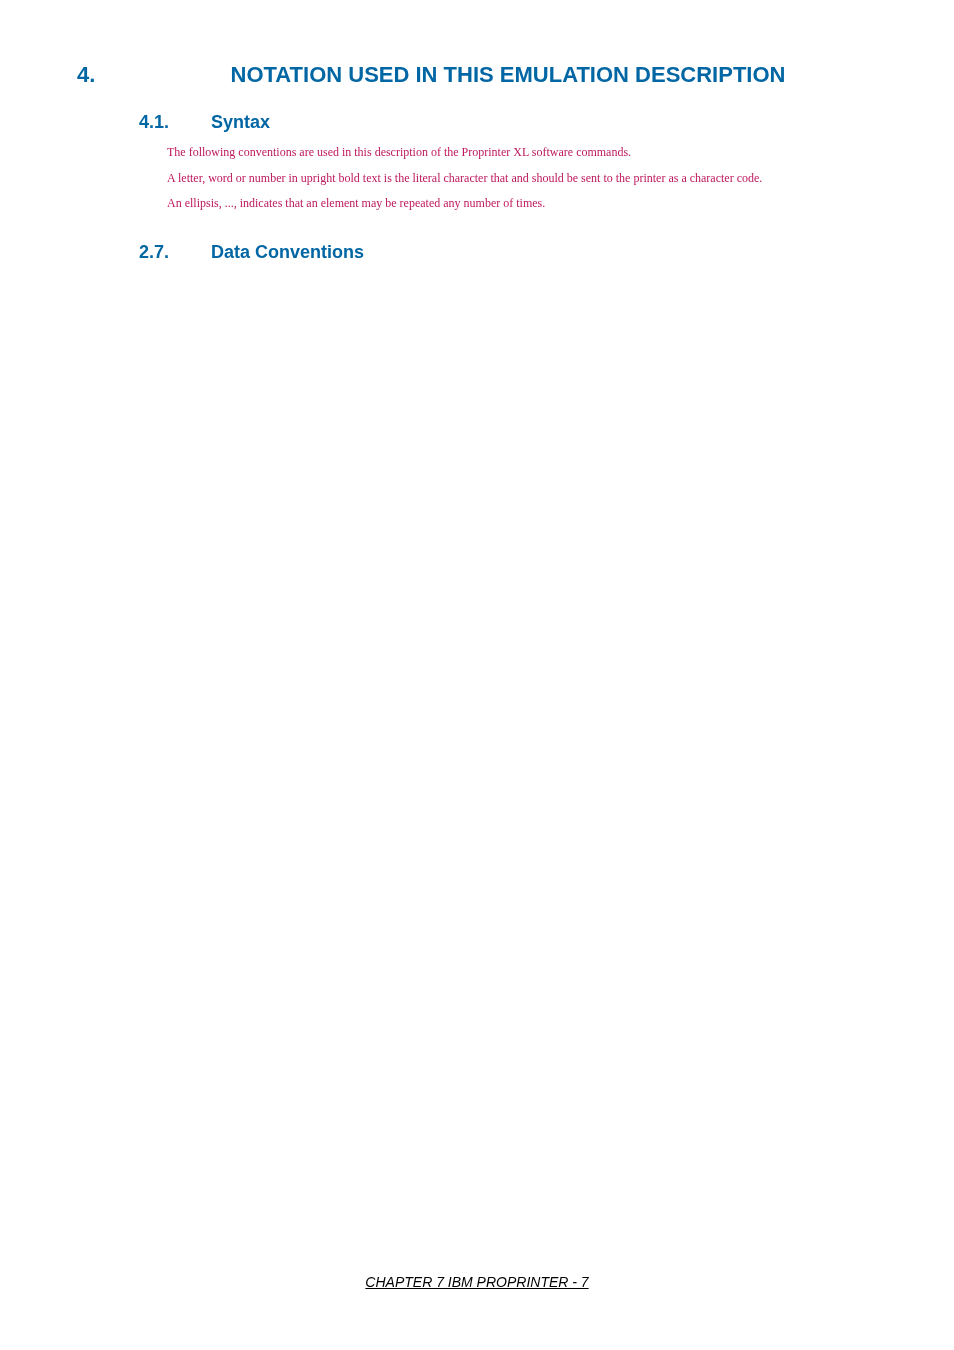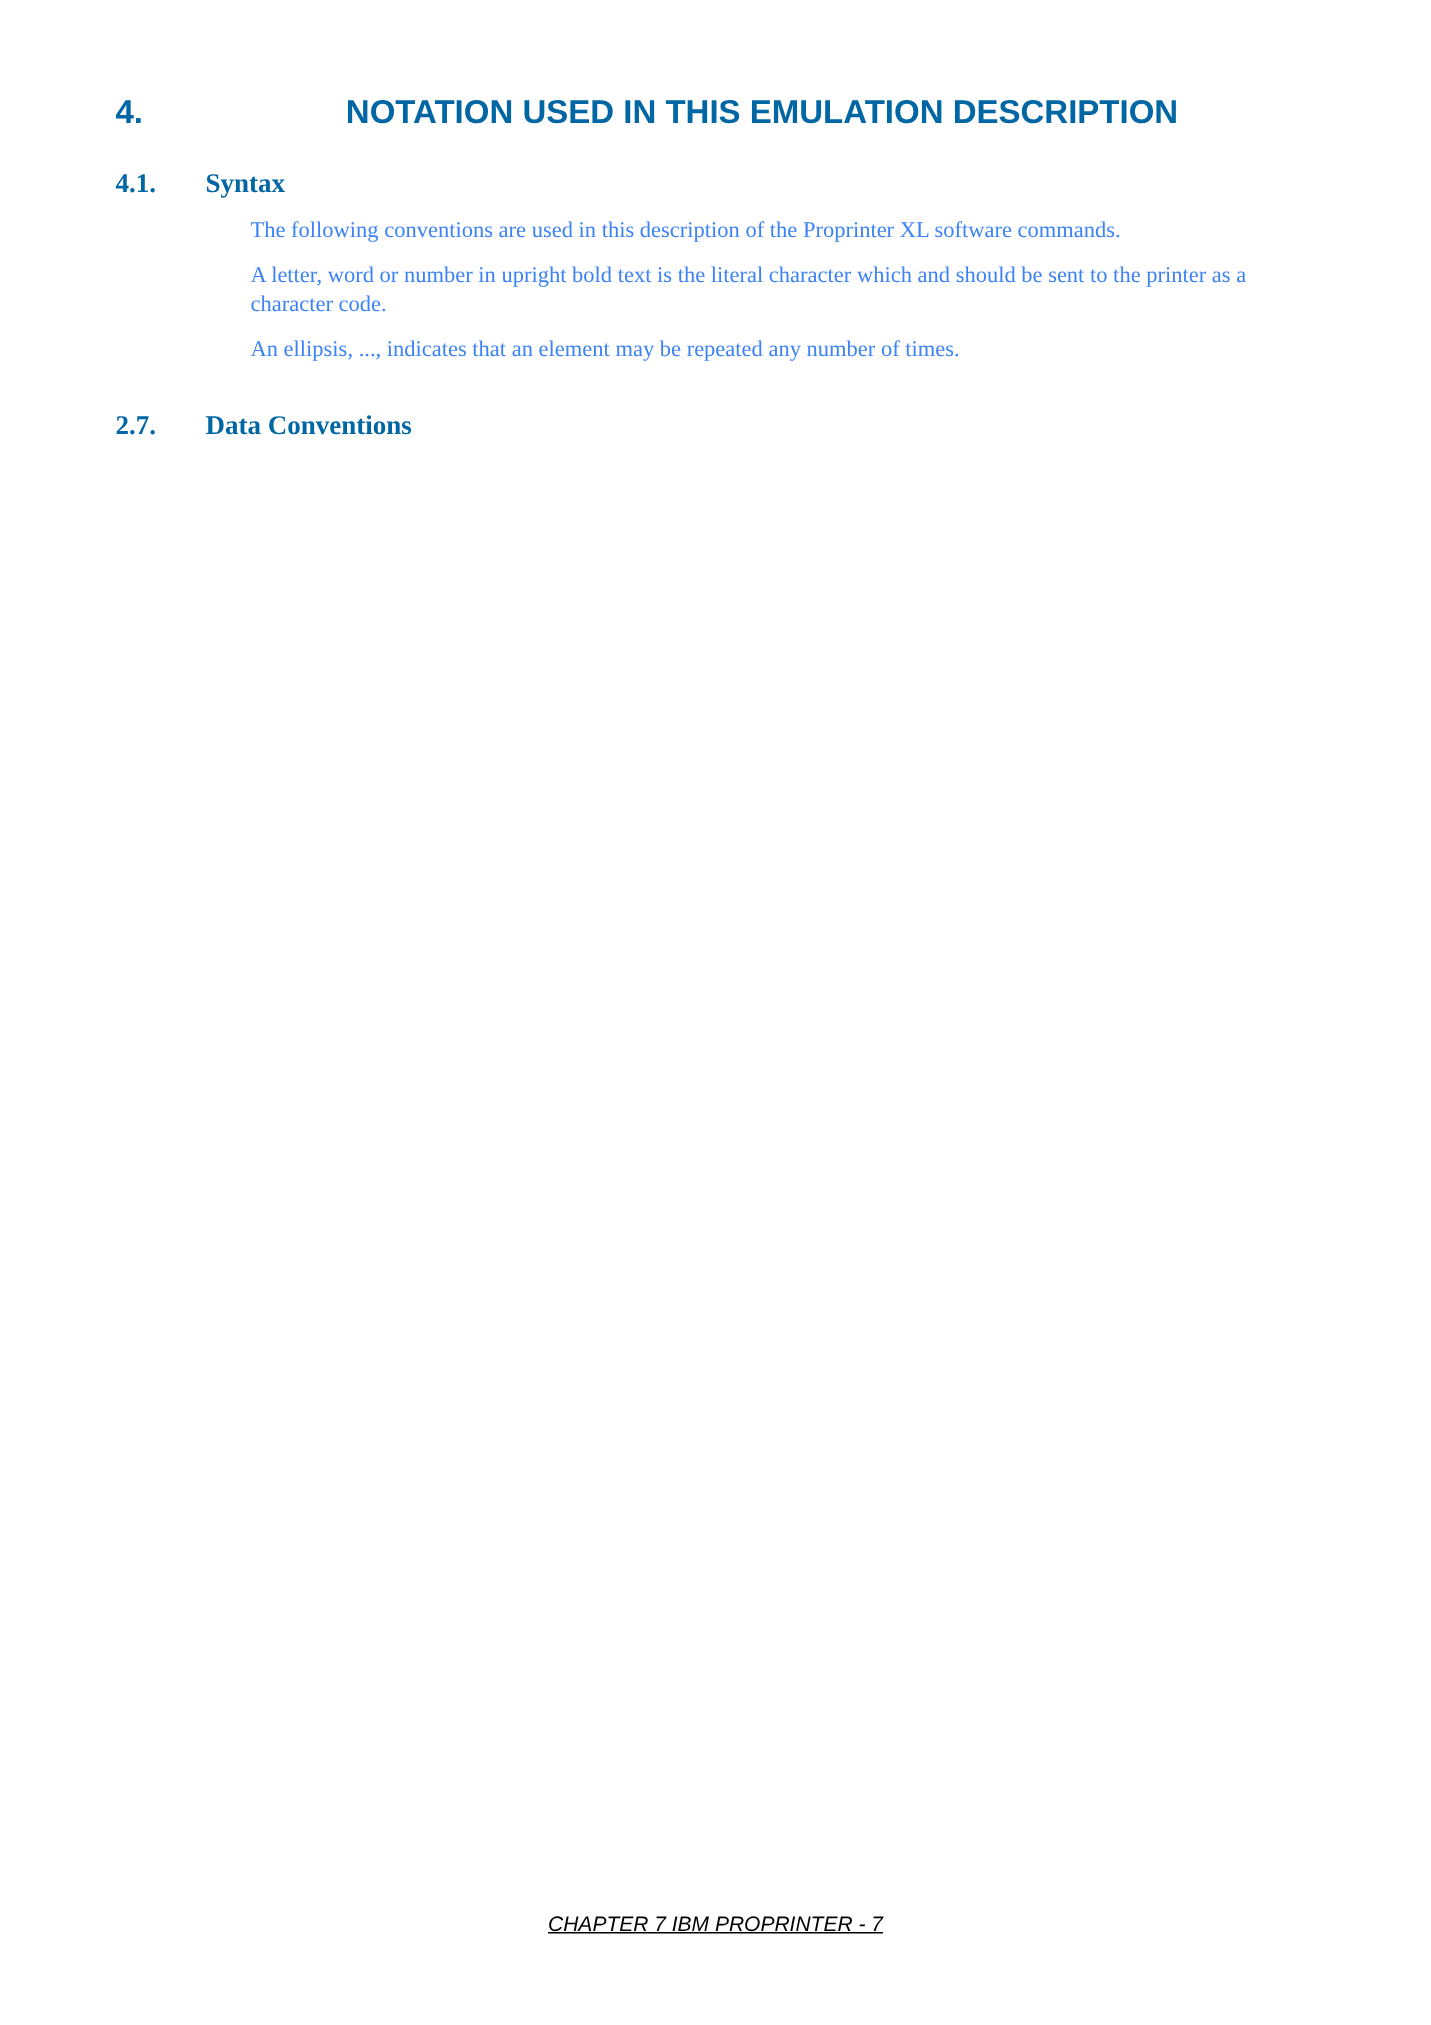--- a/index.html
+++ b/index.html
@@ -33,40 +33,42 @@
       width: 62px;
       flex-shrink: 0;
     }
     .h1-title {
       flex: 1;
       text-align: center;
     }
     .h2-line {
       display: flex;
       align-items: baseline;
-      font-family: Liberation Serif, serif;
+      font-family: Liberation Sans, sans-serif;
       font-weight: bold;
       color: #0066a4;
       font-size: 18px;
+      margin-left: 62px;
       margin-bottom: 12px;
+      gap: 12px;
     }
     .h2-number {
       width: 60px;
       flex-shrink: 0;
     }
     .h2-title {
       flex: 1;
     }
     .body-para {
-      font-size: 15px;
+      font-size: 12px;
       line-height: 1.3;
       margin-left: 90px;
       margin-right: 0px;
       margin-bottom: 10px;
-      color: #3b82f6;
+      color: #be185d;
     }
     .section-gap {
       height: 20px;
     }
     .footer {
       position: absolute;
       bottom: 60px;
       left: 0;
       right: 0;
       text-align: center;
@@ -86,21 +88,21 @@
     <span class="h1-number">4.</span>
     <span class="h1-title">NOTATION USED IN THIS EMULATION DESCRIPTION</span>
   </div>
 
   <div class="h2-line">
     <span class="h2-number">4.1.</span>
     <span class="h2-title">Syntax</span>
   </div>
 
   <p class="body-para">The following conventions are used in this description of the Proprinter XL software commands.</p>
-  <p class="body-para">A letter, word or number in upright bold text is the literal character which and should be sent to the printer as a character code.</p>
+  <p class="body-para">A letter, word or number in upright bold text is the literal character that and should be sent to the printer as a character code.</p>
   <p class="body-para">An ellipsis, ..., indicates that an element may be repeated any number of times.</p>
 
   <div class="section-gap"></div>
 
   <div class="h2-line">
     <span class="h2-number">2.7.</span>
     <span class="h2-title">Data Conventions</span>
   </div>
 
 

